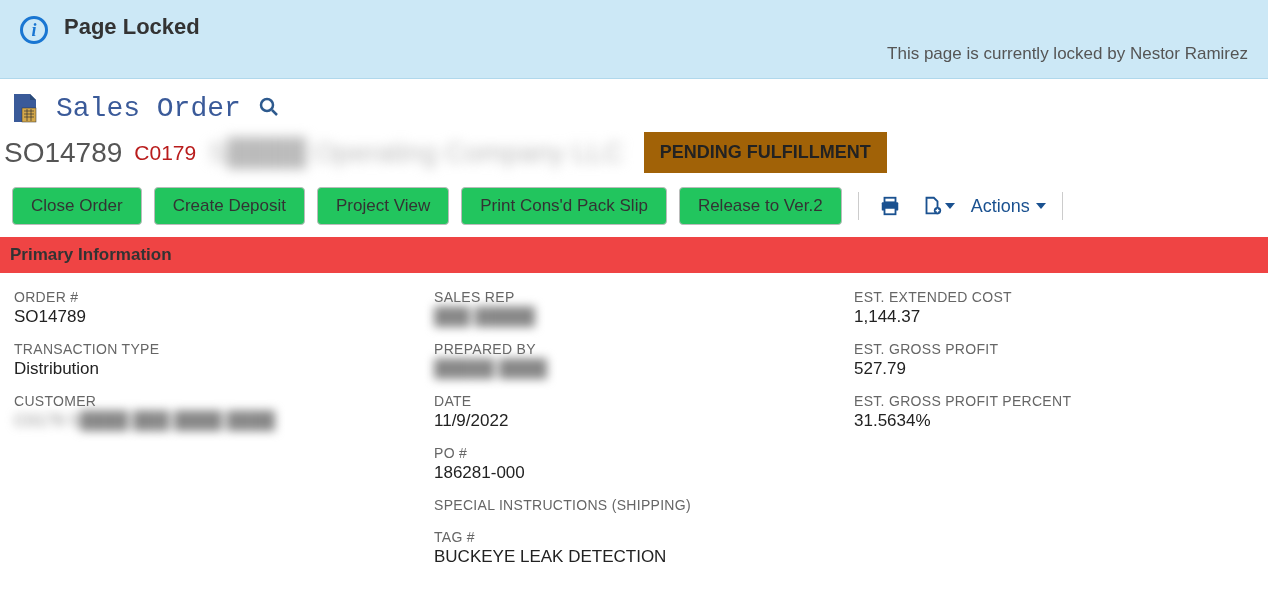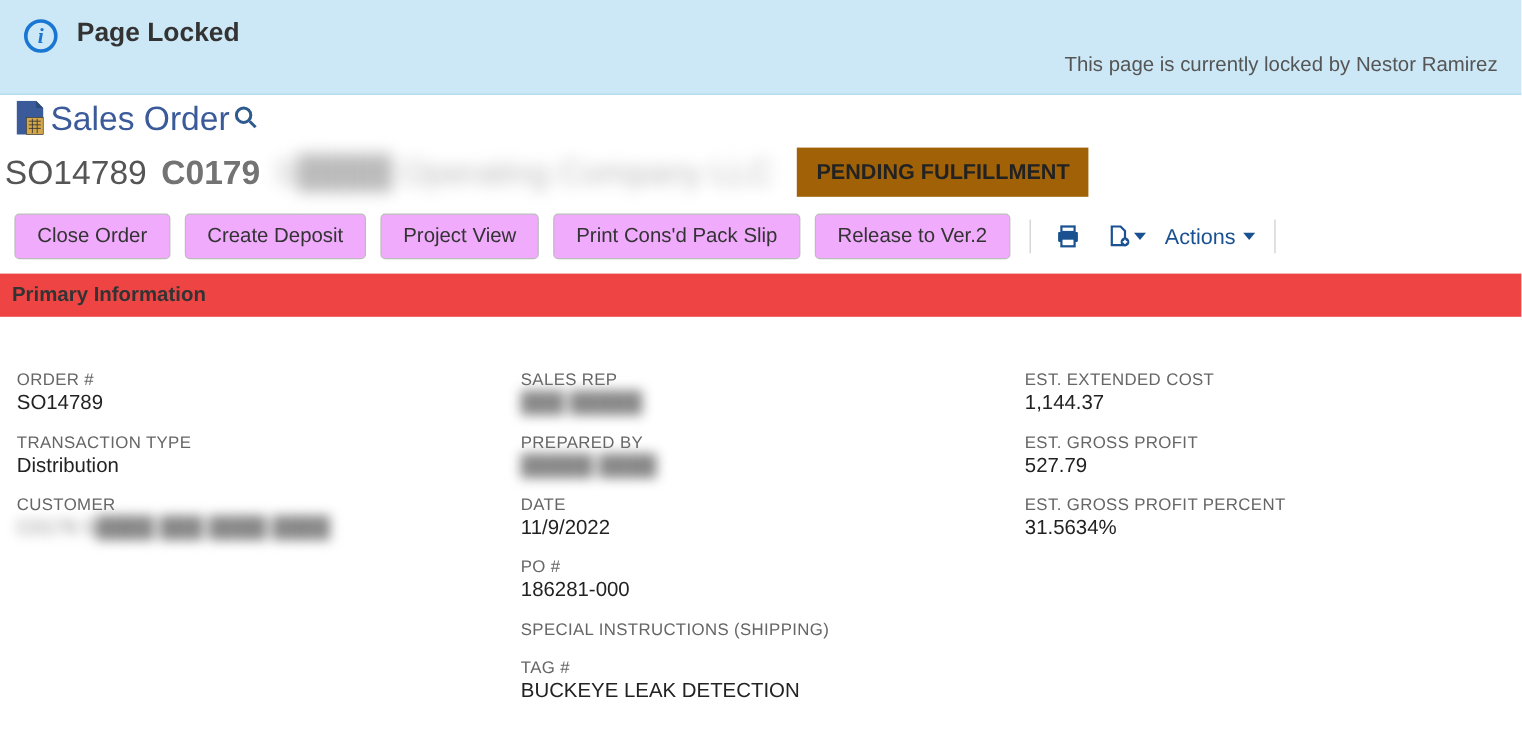--- a/index.html
+++ b/index.html
@@ -41,22 +41,23 @@
       margin-bottom: 4px;
     }
     .lock-banner .message {
       font-size: 17px;
       color: #555;
       text-align: right;
     }
     .page-header {
       display: flex;
       align-items: center;
-      gap: 4px;
-      padding: 4px 12px 8px 12px;
+      gap: 18px;
+      padding: 14px 12px 8px 12px;
+      font-family: Liberation Mono, monospace;
     }
     .page-header .doc-icon {
       width: 26px;
       height: 30px;
       position: relative;
     }
     .page-header .doc-icon svg { display: block; }
     .page-header .title {
       font-size: 28px;
       font-weight: 500;
@@ -71,23 +72,23 @@
       align-items: center;
       gap: 12px;
       padding: 0 4px 12px 4px;
     }
     .subhead .order-id {
       font-size: 28px;
       font-weight: 400;
       color: #555;
     }
     .subhead .customer-code {
-      font-size: 28px;
-      color: #737373;
-      font-weight: 700;
+      font-size: 21px;
+      color: #b91c1c;
+      font-weight: 400;
     }
     .subhead .customer-name {
       font-size: 28px;
       color: #bbb;
       filter: blur(6px);
       white-space: nowrap;
       overflow: hidden;
     }
     .subhead .status-badge {
       background: #a16207;
@@ -100,21 +101,21 @@
     .toolbar {
       display: flex;
       align-items: center;
       gap: 12px;
       padding: 2px 12px 12px 12px;
     }
     .toolbar button {
       padding: 8px 18px;
       font-size: 17px;
       color: #333;
-      background: #f0abfc;
+      background: #22c55e;
       border: 1px solid #bbb;
       border-radius: 4px;
       cursor: pointer;
     }
     .toolbar .divider {
       width: 1px;
       height: 28px;
       background: #ccc;
       margin: 0 4px;
     }
@@ -138,21 +139,20 @@
       padding: 8px 10px;
       font-size: 17px;
       font-weight: 600;
       color: #333;
     }
     .info-grid {
       display: grid;
       grid-template-columns: 1fr 1fr 1fr;
       gap: 17px 20px;
       padding: 16px 14px;
-      margin-top: 28px;
     }
     .info-col { display: flex; flex-direction: column; gap: 14px; }
     .field { }
     .field .label {
       font-size: 14px;
       color: #666;
       text-transform: uppercase;
       letter-spacing: 0.3px;
       margin-bottom: 2px;
     }

